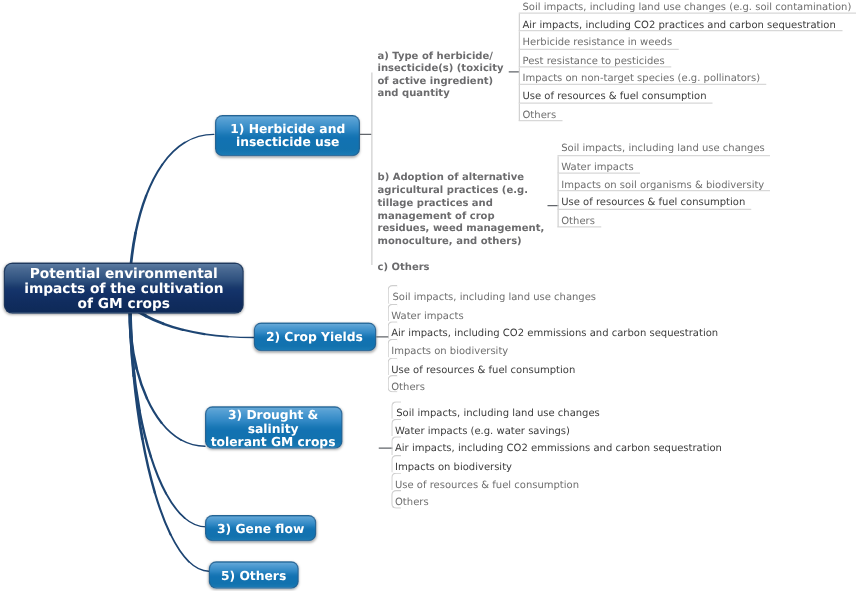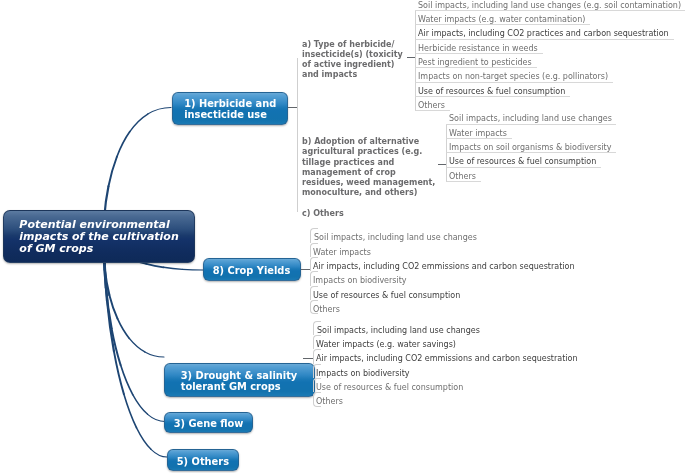--- a/index.html
+++ b/index.html
@@ -1,21 +1,21 @@
 <!DOCTYPE html>
 <html><head>
 <meta charset="utf-8">
 <title>Mind map</title>
 <style>
   html,body{margin:0;padding:0;background:#ffffff;}
   body{width:685px;height:473px;overflow:hidden;font-family:"DejaVu Sans",sans-serif;}
   #stage{position:relative;width:685px;height:473px;background:#fff;}
   svg#links{position:absolute;left:0;top:0;width:685px;height:473px;}
 
-  .node{position:absolute;box-sizing:border-box;border-radius:6px;padding-top:2px;color:#ffffff;font-weight:bold;display:flex;align-items:center;justify-content:center;line-height:11.1px;white-space:pre-line;-webkit-font-smoothing:antialiased;}
+  .node{position:absolute;box-sizing:border-box;border-radius:6px;padding-top:2px;color:#ffffff;font-weight:bold;text-align:center;display:flex;align-items:center;justify-content:center;line-height:11.1px;white-space:pre-line;-webkit-font-smoothing:antialiased;}
   .node-central{border-radius:7px;font-size:11px;line-height:12.3px;border:1px solid rgba(30,55,90,0.85);
     background:linear-gradient(180deg,#5c7ba1 0%,#4a6a93 10%,#2d4f7d 35%,#1a3a6c 48%,#14336a 55%,#102c5e 80%,#0e2a58 100%);
     box-shadow:0 1px 2px rgba(0,0,0,.30);}
   .node-branch{font-size:9.85px;border:1px solid rgba(40,95,140,0.8);
     background:linear-gradient(180deg,#6aa9d6 0%,#56a0d4 8%,#2f87c4 35%,#1a78b6 48%,#1272b2 57%,#1272ae 85%,#1a7ab4 100%);
     box-shadow:0 1px 2px rgba(0,0,0,.30);}
   .subhead{position:absolute;font-size:8px;font-weight:bold;color:#6b6b6d;line-height:10.2px;white-space:pre;-webkit-font-smoothing:antialiased;}
   .leafbox{position:absolute;box-sizing:border-box;width:max-content;}
   .leaf+.leaf{border-left:1px solid #d2d2d2;}
   .leaf+.leaf>span{position:relative;left:-1px;}
@@ -63,77 +63,74 @@
       <path d="M147.63 414.33 C 153.03 418.96, 158.83 421.50, 165.00 421.50" stroke-width="1.13"></path>
       <path d="M104.00 245.00 C 104.33 264.17, 105.39 282.83, 107.07 300.63" stroke-width="2.47"></path>
       <path d="M107.07 300.63 C 108.75 318.44, 111.06 335.37, 113.89 351.07" stroke-width="2.2"></path>
       <path d="M113.89 351.07 C 116.72 366.78, 120.08 381.25, 123.88 394.12" stroke-width="1.93"></path>
       <path d="M123.87 394.12 C 127.67 407.00, 131.89 418.28, 136.44 427.59" stroke-width="1.67"></path>
       <path d="M136.44 427.59 C 141.00 436.91, 145.89 444.26, 151.01 449.28" stroke-width="1.4"></path>
       <path d="M151.01 449.28 C 156.14 454.31, 161.50 457.00, 167.00 457.00" stroke-width="1.13"></path>
     </g>
   </svg>
 
-  <div class="node node-central" style="left:2.8px;top:209.5px;width:192.5px;height:53px;font-style:italic;">
+  <div class="node node-central" style="left:2.8px;top:209.5px;width:192.5px;height:41px;">
     <span>Potential environmental
 impacts of the cultivation
 of GM crops</span>
   </div>
 
   <div class="node node-branch" style="left:172.2px;top:91.5px;width:116px;height:33.8px;">
     <span>1) Herbicide and
 insecticide use</span>
   </div>
   <div class="node node-branch" style="left:202.5px;top:258px;width:98px;height:22.5px;">
-    <span>8) Crop Yields</span>
+    <span>2) Crop Yields</span>
   </div>
-  <div class="node node-branch" style="left:163.5px;top:363px;width:151px;height:34.3px;">
+  <div class="node node-branch" style="left:163.5px;top:325px;width:110px;height:34.3px;">
     <span>3) Drought &amp; salinity
 tolerant GM crops</span>
   </div>
   <div class="node node-branch" style="left:164.4px;top:411.6px;width:88.3px;height:21.9px;">
     <span>3) Gene flow</span>
   </div>
   <div class="node node-branch" style="left:167.2px;top:449.3px;width:71.4px;height:21.7px;">
     <span>5) Others</span>
   </div>
 
   <div class="colrule" style="left:297px;top:58px;height:154px;"></div>
   <div class="connector" style="left:288px;top:107px;width:9px;"></div>
   <div class="connector" style="left:407px;top:57px;width:9px;"></div>
   <div class="connector" style="left:438px;top:164px;width:9px;"></div>
   <div class="connector" style="left:301px;top:269px;width:10px;"></div>
   <div class="connector" style="left:303px;top:358px;width:11px;"></div>
   <div class="subhead" style="left:302px;top:39.7px;">a) Type of herbicide/
 insecticide(s) (toxicity
 of active ingredient)
-and impacts</div>
+and quantity</div>
   <div class="subhead" style="left:302px;top:137.2px;">b) Adoption of alternative
 agricultural practices (e.g.
 tillage practices and
 management of crop
 residues, weed management,
 monoculture, and others)</div>
   <div class="subhead" style="left:302px;top:209.3px;">c) Others</div>
 
   <div class="leafbox" style="left:415px;top:-3.2px;">
       <div class="leaf">
         <span>Soil impacts, including land use changes (e.g. soil contamination)</span>
       </div>
-      <div class="leaf">
-        <span>Water impacts (e.g. water contamination)</span>
-      </div>
       <div class="leaf dark">
         <span>Air impacts, including CO2 practices and carbon sequestration</span>
       </div>
       <div class="leaf">
         <span>Herbicide resistance in weeds</span>
       </div>
       <div class="leaf">
-        <span>Pest ingredient to pesticides</span>
+        <span>Pest resistance to pesticides</span>
       </div>
       <div class="leaf">
         <span>Impacts on non-target species (e.g. pollinators)</span>
       </div>
       <div class="leaf dark">
         <span>Use of resources &amp; fuel consumption</span>
       </div>
       <div class="leaf last">
         <span>Others</span>
       </div>

